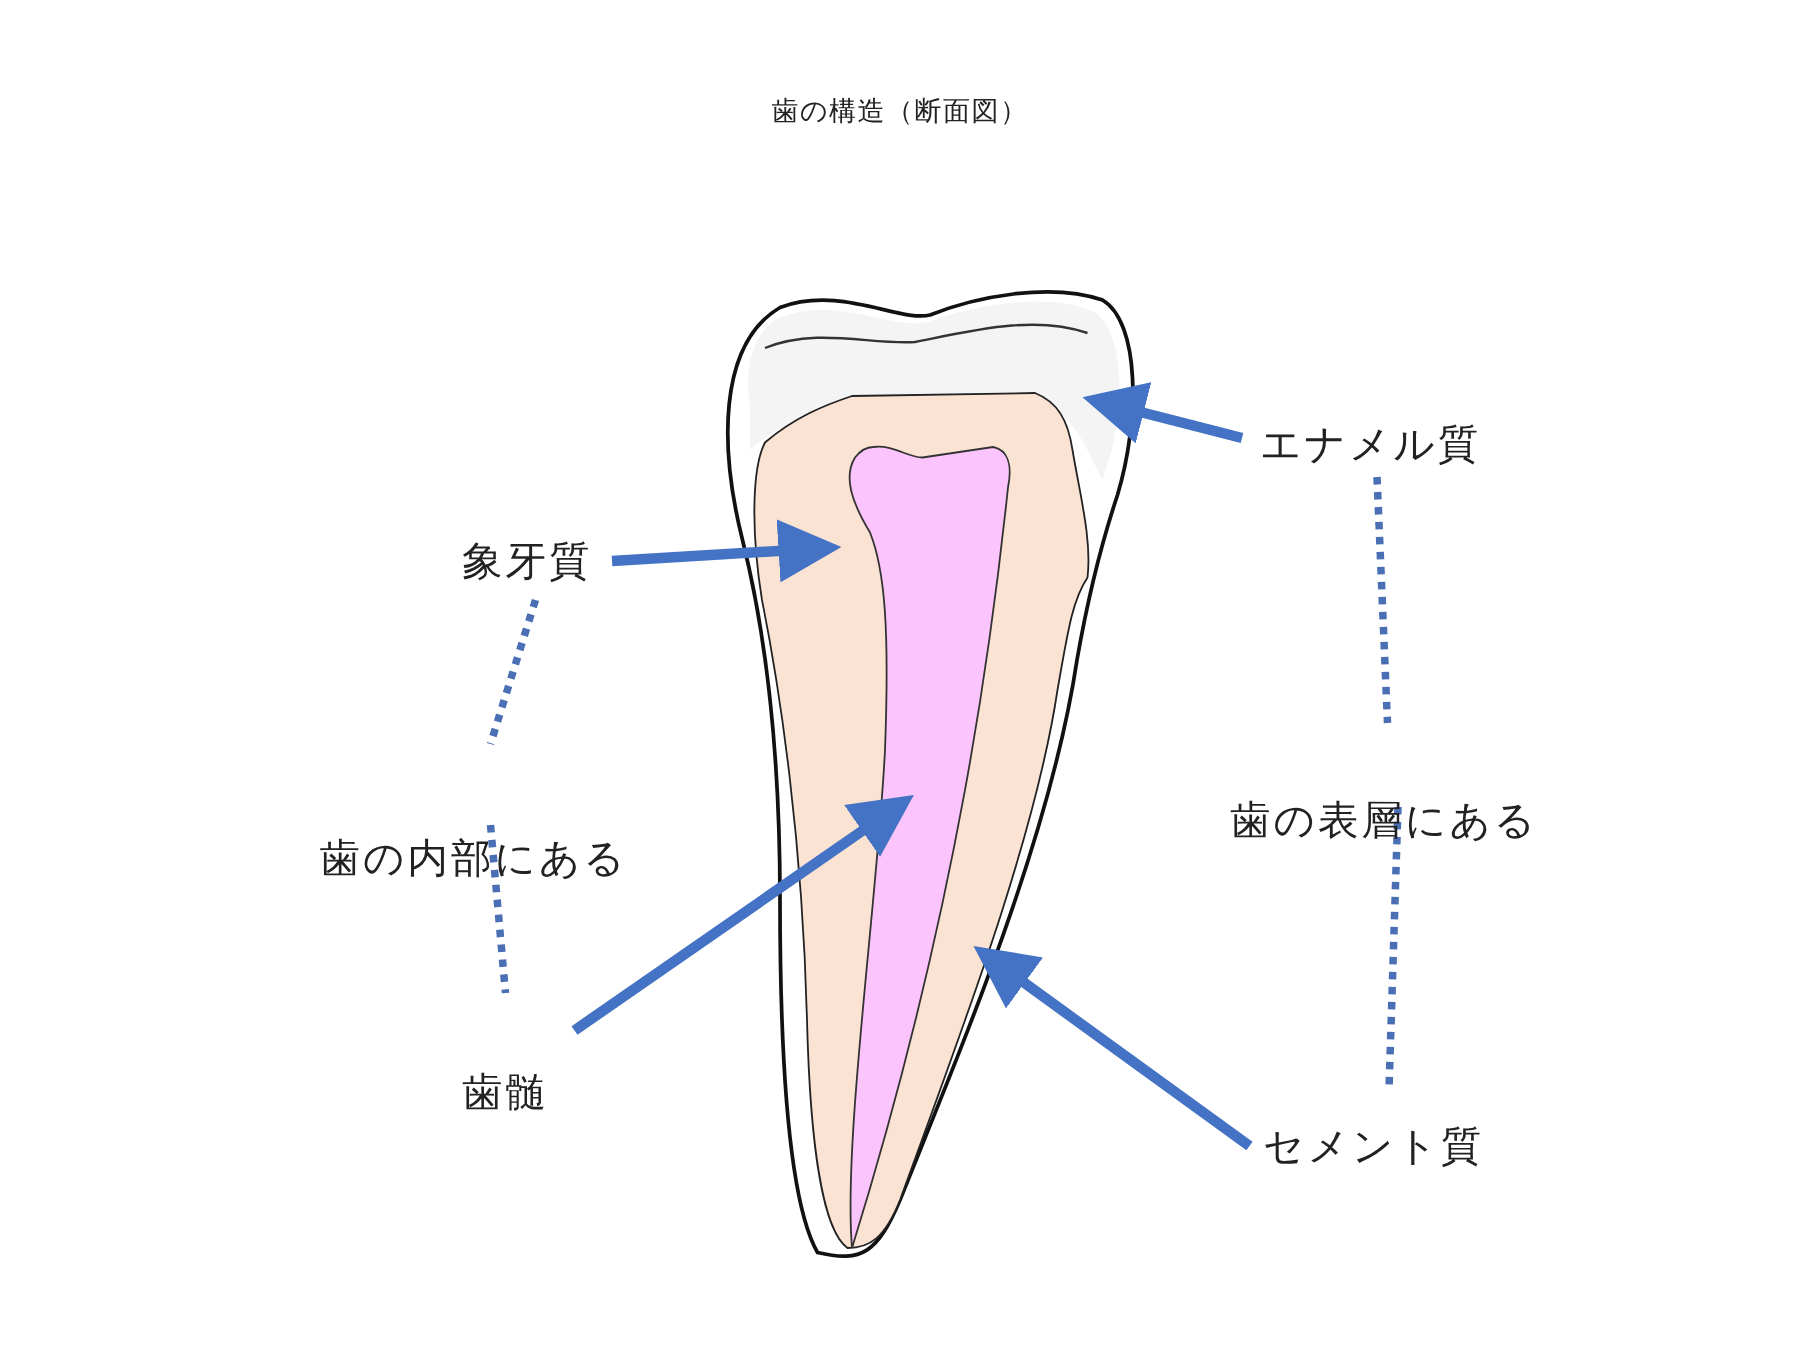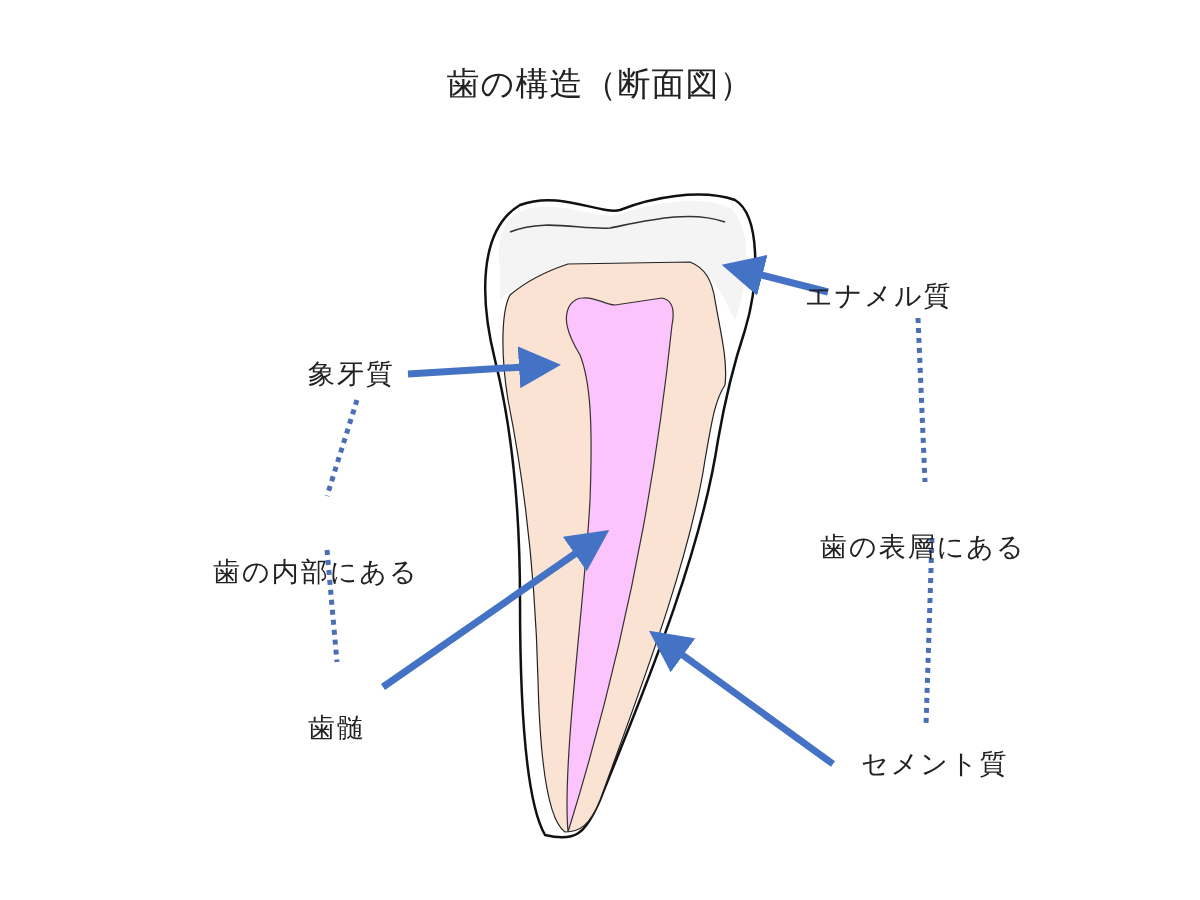--- a/index.html
+++ b/index.html
@@ -1,19 +1,19 @@
 <!DOCTYPE html>
 <html><head>
 <meta charset="utf-8">
 <style>
   html, body { margin:0; padding:0; background:#ffffff; }
   body { width:1200px; height:900px; position:relative; overflow:hidden;
          font-family:"DejaVu Sans", sans-serif; color:#222; }
   .title { position:absolute; left:0; width:1200px; top:62px; text-align:center;
-           font-size:33px; letter-spacing:1px; color:#222; }
+           font-size:18px; letter-spacing:1px; color:#222; }
   .label { position:absolute; font-size:27px; color:#222; white-space:nowrap; letter-spacing:2px; }
   svg.canvas { position:absolute; left:0; top:0; }
 </style>
 </head>
 <body>
 
 <svg class="canvas" width="1200" height="900" viewBox="0 0 1200 900">
   <defs>
     <marker id="ah" markerWidth="6" markerHeight="6" refX="3" refY="3" orient="auto" markerUnits="strokeWidth">
       <path d="M0,0 L6,3 L0,6 z" fill="#4472c4"></path>
@@ -44,15 +44,15 @@
   <path d="M327,550 L337,662" fill="none" stroke="#4a6fb5" stroke-width="5" stroke-dasharray="5,5"></path>
   <path d="M918,318 L925,482" fill="none" stroke="#4a6fb5" stroke-width="5" stroke-dasharray="5,5"></path>
   <path d="M932,538 L926,726" fill="none" stroke="#4a6fb5" stroke-width="5" stroke-dasharray="5,5"></path>
 </svg>
 
 <div class="title">歯の構造（断面図）</div>
 
 <div class="label" style="left:308px; top:356px;">象牙質</div>
 <div class="label" style="left:213px; top:506px;margin-top:48px;">歯の内部にある</div>
 <div class="label" style="left:308px; top:710px;">歯髄</div>
-<div class="label" style="left:805px; top:278px;">エナメル質</div>
+<div class="label" style="left:840px; top:278px;">エナメル質</div>
 <div class="label" style="left:820px; top:529px;">歯の表層にある</div>
-<div class="label" style="left:861px; top:746px;">セメント質</div>
+<div class="label" style="left:842px; top:746px;">セメント質</div>
 
 </body></html>

